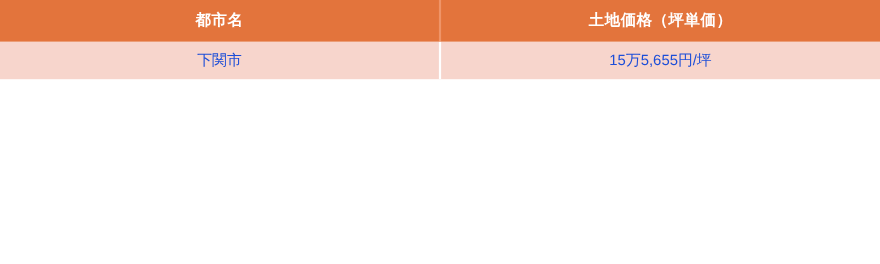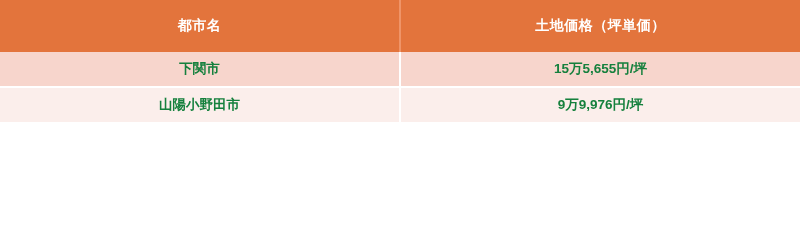--- a/index.html
+++ b/index.html
@@ -15,42 +15,42 @@
   }
   .land-price-table {
     width: 800px;
     border-collapse: collapse;
     table-layout: fixed;
   }
   .land-price-table col.col-city { width: 400px; }
   .land-price-table col.col-price { width: 400px; }
 
   .land-price-table thead th {
-    height: 52px;
+    height: 38px;
     background: #e3743c;
     color: #ffffff;
     font-size: 14px;
     font-weight: bold;
     text-align: center;
     vertical-align: middle;
     padding: 0;
     letter-spacing: 0.5px;
   }
   .land-price-table thead th.th-city {
     border-right: 2px solid #ef9468;
   }
 
   .land-price-table tbody td {
     height: 34px;
     font-size: 13.5px;
-    color: #15803d;
+    color: #1d4ed8;
     text-align: center;
     vertical-align: middle;
     padding: 0;
-    font-weight: bold;
+    font-weight: normal;
   }
   .land-price-table tbody tr.row-odd td {
     background: #f7d5cc;
   }
   .land-price-table tbody tr.row-even td {
     background: #fbeeeb;
   }
   .land-price-table tbody td.td-city {
     border-right: 2px solid #ffffff;
   }
@@ -70,18 +70,14 @@
     <tr>
       <th class="th-city">都市名</th>
       <th class="th-price">土地価格（坪単価）</th>
     </tr>
   </thead>
   <tbody>
     <tr class="row-odd">
       <td class="td-city">下関市</td>
       <td class="td-price">15万5,655円/坪</td>
     </tr>
-    <tr class="row-even">
-      <td class="td-city">山陽小野田市</td>
-      <td class="td-price">9万9,976円/坪</td>
-    </tr>
   </tbody>
 </table>
 
 </body></html>

